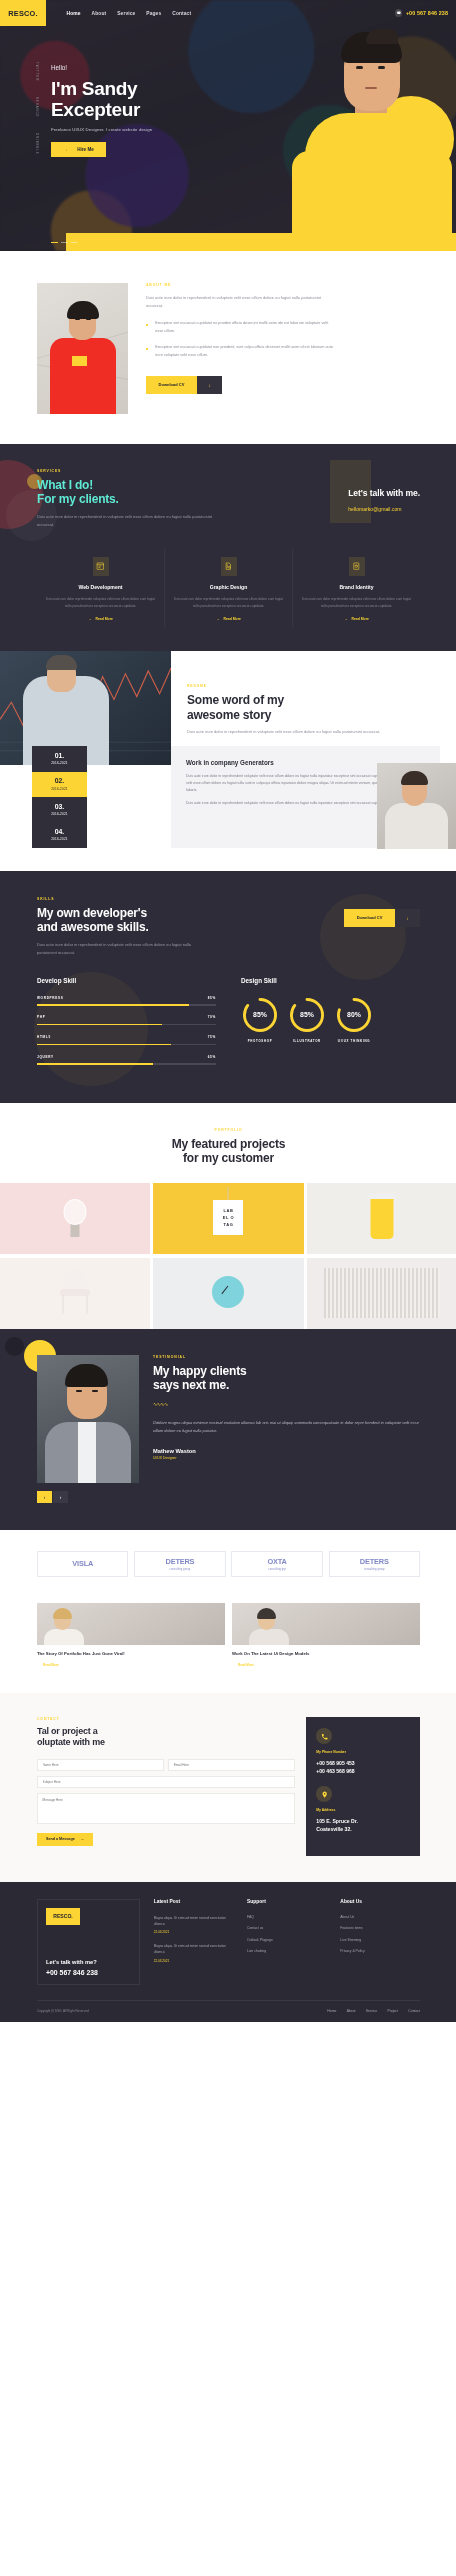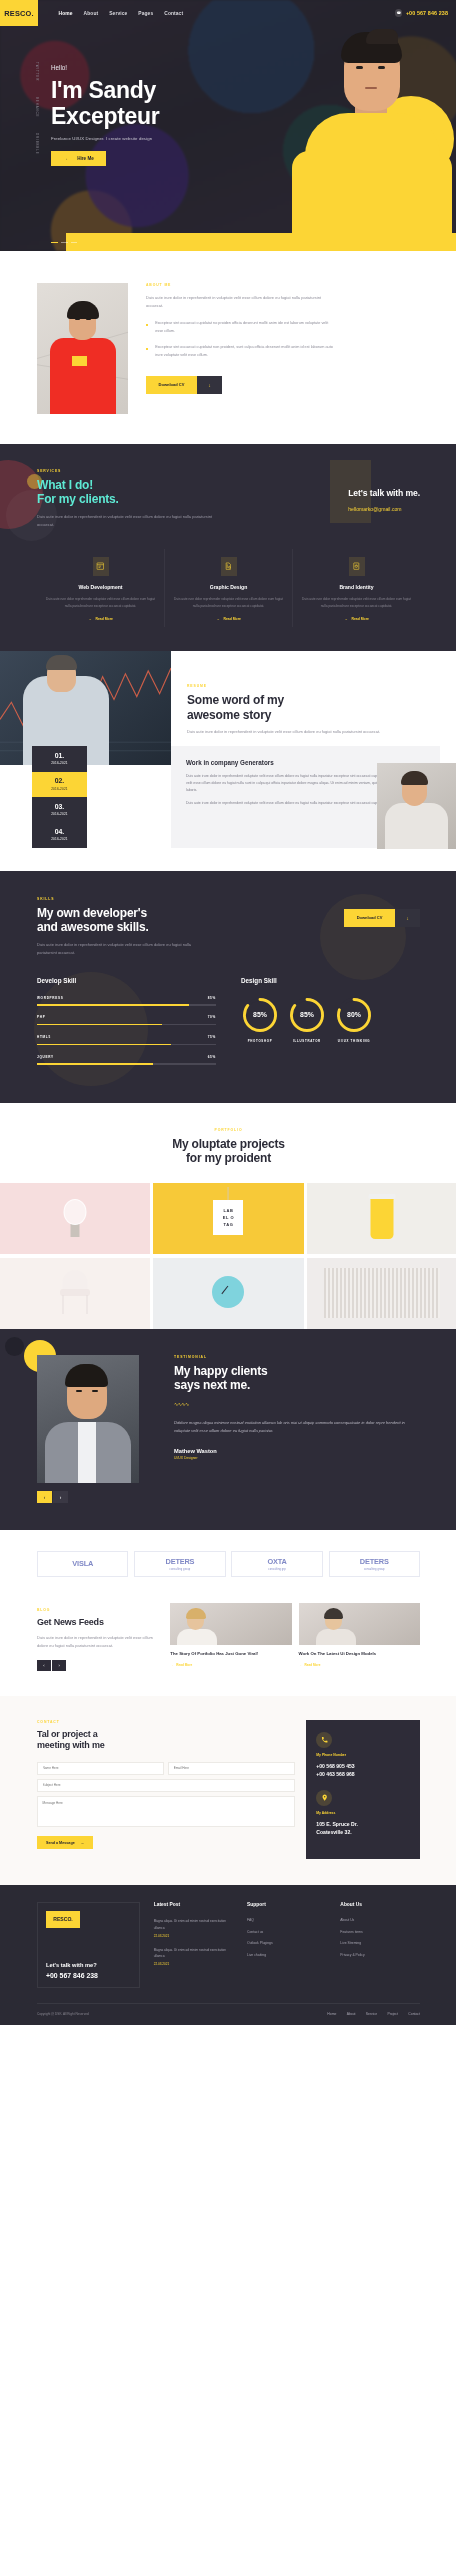--- a/index.html
+++ b/index.html
@@ -25,21 +25,21 @@
       radial-gradient(circle at 90% 35%, rgba(120,90,40,.6) 0 51px, transparent 52px),
       radial-gradient(circle at 20% 92%, rgba(190,130,40,.6) 0 40px, transparent 41px),
       linear-gradient(160deg,#3a3340 0%, #2e2b36 45%, #3b3442 100%);
     filter:blur(1.1px);
   }
   .hero-dim { position:absolute; inset:0; background:rgba(25,24,32,.45); }
   .nav {
     position:relative; z-index:10; height:26px; display:flex; align-items:stretch;
   }
   .logo {
-    width:38px; background:#fcd535; display:flex; align-items:center; justify-content:center;
+    width:46px; background:#fcd535; display:flex; align-items:center; justify-content:center;
     font-weight:bold; font-size:7.4px; letter-spacing:0.2px; color:#23222c;
   }
   .logo .dark { color:#23222c; }
   .nav-links { display:flex; align-items:center; gap:11px; margin-left:20.6px; }
   .nav-links a {
     color:#d9d9de; font-size:4.9px; text-decoration:none; font-weight:600; letter-spacing:0.1px;
   }
   .nav-links a.active { color:#ffffff; }
   .nav-phone {
     margin-left:auto; margin-right:9px; display:flex; align-items:center;
@@ -87,21 +87,21 @@
     position:absolute; left:35px; top:62px; z-index:9;
     display:flex; flex-direction:column; gap:16px;
   }
   .hero-side span {
     writing-mode:vertical-rl; font-size:2.9px; letter-spacing:0.9px;
     color:#8c8a95; text-transform:uppercase;
   }
   .hero-copy { position:absolute; left:51px; top:64px; z-index:9; }
   .hero-hello { color:#e9e9ee; font-size:6.3px; margin-bottom:6.9px; }
   .hero-name {
-    color:#fff; font-size:23px; font-weight:bold; line-height:1.12; letter-spacing:-0.3px;
+    color:#fff; font-size:19px; font-weight:bold; line-height:1.12; letter-spacing:-0.3px;
   }
   .hero-sub { color:#c9c7d1; font-size:4.3px; margin-top:6.3px; letter-spacing:0.1px; }
   .btn-yellow {
     display:inline-flex; align-items:center; gap:9px; background:#fcd535; color:#23222c;
     font-weight:bold; font-size:4.6px; padding:5.1px 12.6px; margin-top:10.3px; border:none; cursor:pointer;
   }
   .hero-dots { position:absolute; left:51px; bottom:8px; z-index:9; display:flex; gap:2.9px; }
   .hero-dots i { width:6.9px; height:1.1px; background:rgba(255,255,255,.45); display:block; }
   .hero-dots i.on { background:#fcd535; }
 
@@ -244,21 +244,21 @@
   .ts-circ-dark { position:absolute; left:4.6px; top:8px; width:19.4px; height:19.4px; border-radius:50%; background:#23222c;}
   .ts-circ-y { position:absolute; left:24px; top:11.4px; width:32px; height:32px; border-radius:50%; background:#fcd535;}
   .ts-row { display:flex; padding:0 37px; position:relative; z-index:3; }
   .ts-photo { width:102px; height:128px; position:relative; overflow:hidden; background:linear-gradient(160deg,#6b6f76,#3f434a); }
   .ts-ph-head { position:absolute; left:30px; top:15px; width:40px; height:49px; background:#dea97f; border-radius:20px 20px 17px 17px;}
   .ts-ph-hair { position:absolute; left:28px; top:9px; width:43px; height:23px; background:#1d1916; border-radius:22px 22px 4.6px 4.6px;}
   .ts-ph-suit { position:absolute; left:8px; top:67px; width:86px; height:63px; background:#8d919a; border-radius:23px 23px 0 0;}
   .ts-ph-shirt { position:absolute; left:41px; top:67px; width:18px; height:62px; background:#f0f1f3;}
   .ts-ph-eyeL { position:absolute; left:39px; top:35px; width:5.7px; height:2.3px; background:#211c19; border-radius:1.1px;}
   .ts-ph-eyeR { position:absolute; left:55px; top:35px; width:5.7px; height:2.3px; background:#211c19; border-radius:1.1px;}
-  .ts-txt { flex:1; padding-left:35px; }
+  .ts-txt { flex:1; padding-left:14px; }
   .ts-txt h2 { color:#fff; }
   .zig { margin:9px 0 11.4px; color:#fcd535; font-size:5.1px; letter-spacing:-0.6px; }
   .ts-quote { font-style:italic; font-size:4px; line-height:2.2; color:#b9b7c2; }
   .ts-name { color:#fff; font-size:5.7px; font-weight:bold; margin-top:11.4px; }
   .ts-role { color:#fcd535; font-size:3.4px; margin-top:2.9px; }
   .ts-nav { display:flex; gap:1.1px; margin-left:37px; margin-top:8px; position:relative; z-index:3;}
   .ts-nav .n { width:15px; height:12.6px; background:#3a3844; color:#fff; display:flex; align-items:center; justify-content:center; font-size:4.6px; cursor:pointer;}
   .ts-nav .n.on { background:#fcd535; color:#23222c; }
 
   
@@ -646,22 +646,22 @@
             <div class="cap">UI/UX THINKING</div>
           </div>
         </div>
       </div>
     </div>
   </section>
 
   <section class="portfolio sec">
     <div class="label-sm">PORTFOLIO</div>
     <h2 class="big">
-      <span>My oluptate projects</span><br>
-      <span>for my proident</span>
+      <span>My featured projects</span><br>
+      <span>for my customer</span>
     </h2>
     <div class="pf-grid">
       <div class="pf-cell" id="pf0" style="background: rgb(246, 222, 222);">
         <div class="pf-bulb-base"></div>
           <div class="pf-bulb-glass"></div>
       </div>
       <div class="pf-cell" id="pf1" style="background: rgb(247, 201, 56);">
         <div class="pf-tag-str"></div>
         <div class="pf-tag">
           <t style="top:8px">LAB</t>
@@ -731,29 +731,20 @@
       <div class="b1">OXTA</div>
       <div class="b2">consulting grp</div>
     </div>
     <div class="brand">
       <div class="b1">DETERS</div>
       <div class="b2">consulting group</div>
     </div>
   </section>
 
   <section class="blog sec">
-    <div class="blog-left">
-      <div class="label-sm">BLOG</div>
-      <h2 class="big">Get News Feeds</h2>
-      <p class="body">Duis aute irure dolor in reprehenderit in voluptate velit esse cillum dolore eu fugiat nulla pariatursint occaecat.</p>
-      <div class="blog-nav">
-        <div class="n">‹</div>
-        <div class="n">›</div>
-      </div>
-    </div>
     <div class="posts">
       <div class="post">
         <div class="post-img">
           <div class="pi-b1"></div>
             <div class="pi-h1"></div>
             <div class="pi-h2"></div>
         </div>
         <h4>The Story Of Portfolio Has Just Gone Viral!</h4>
         <span class="rm">
           <i>→</i>
@@ -774,21 +765,21 @@
       </div>
     </div>
   </section>
 
   <section class="contact sec">
     <div class="ct-dots"></div>
     <div class="ct-left">
       <div class="label-sm">CONTACT</div>
       <h2 class="big">
         <span>Tal or project a</span><br>
-        <span>meeting with me</span>
+        <span>oluptate with me</span>
       </h2>
       <form class="ct-form">
         <div class="ct-row">
           <input type="text" placeholder="Name Here" style="">
           <input type="text" placeholder="Email Here" style="">
         </div>
         <div class="ct-row">
           <input type="text" placeholder="Subject Here" style="">
         </div>
         <textarea placeholder="Message Here" style=""></textarea>

